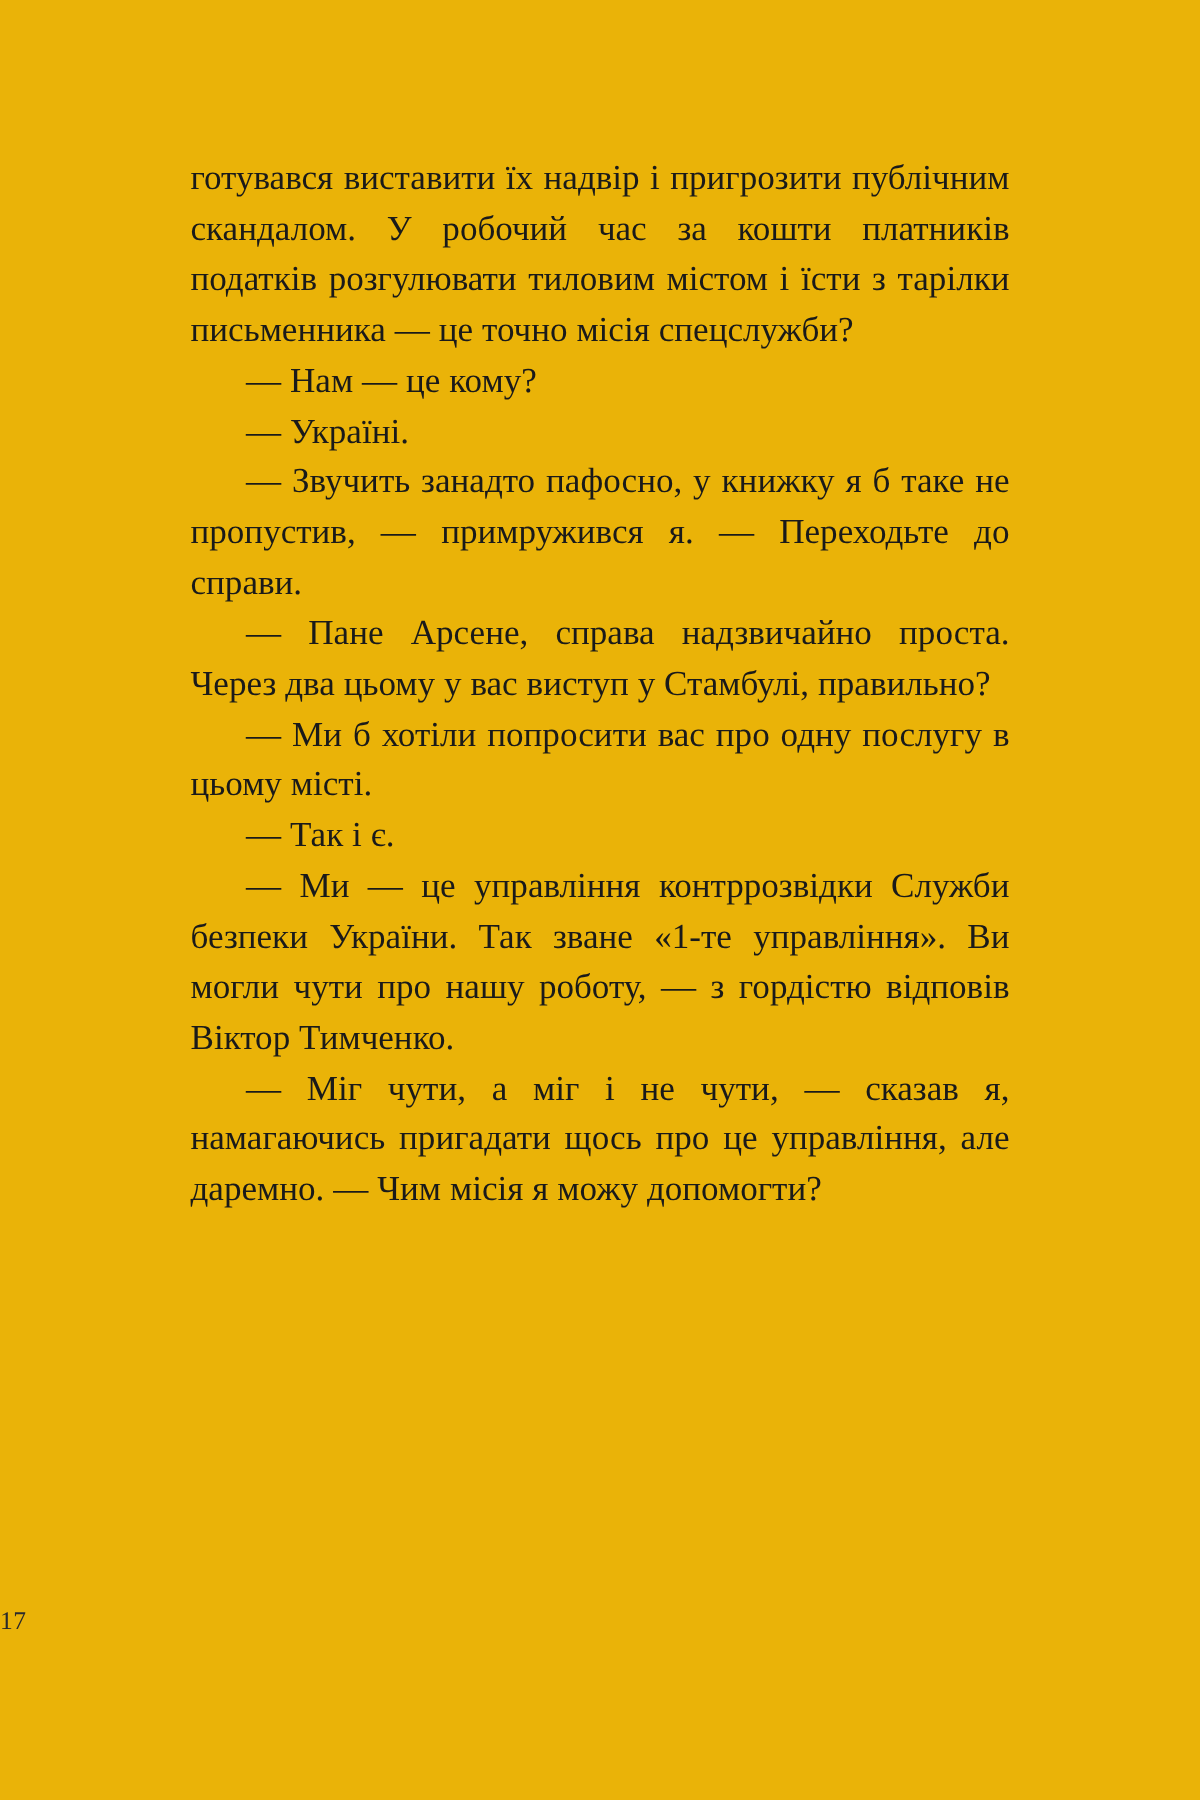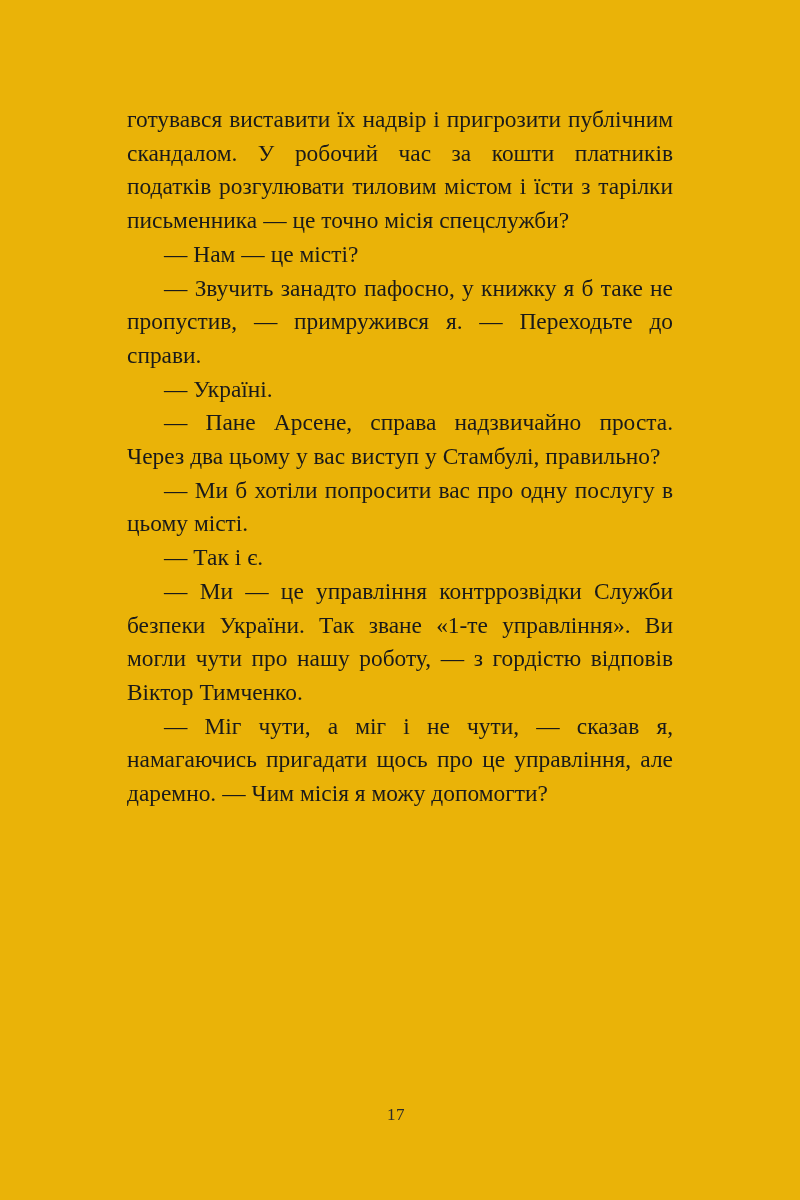--- a/index.html
+++ b/index.html
@@ -48,44 +48,43 @@
     text-indent: 37px;
   }
 
   .para.noindent {
     text-indent: 0;
   }
 
   .folio {
     position: absolute;
     left: 0;
-    top: 1105px;
+    top: 1071px;
     width: 792px;
-    text-align: center;
     font-family: "Liberation Serif", "DejaVu Serif", serif;
     font-size: 17px;
     color: #2b2b2b;
     letter-spacing: 0.4px;
   }
 </style>
 </head>
 <body>
 
 <div class="page">
 
   <div class="text-block">
 
     <p class="para noindent">готувався виставити їх надвір і пригрозити публічним скандалом. У робочий час за кошти платників податків розгулювати тиловим містом і їсти з тарілки письменника — це точно місія спецслужби?</p>
 
 
-    <p class="para indent">— Нам — це місті?</p>
+    <p class="para indent">— Нам — це кому?</p>
+
+    <p class="para indent">— Україні.</p>
 
     <p class="para indent">— Звучить занадто пафосно, у книжку я б таке не пропустив, — примружився я. — Переходьте до справи.</p>
-
-    <p class="para indent">— Україні.</p>
 
     <p class="para indent">— Пане Арсене, справа надзвичайно проста. Через два цьому у вас виступ у Стамбулі, правильно?</p>
 
     <p class="para indent">— Ми б хотіли попросити вас про одну послугу в цьому місті.</p>
 
     <p class="para indent">— Так і є.</p>
 
 
     <p class="para indent">— Ми — це управління контррозвідки Служби безпеки України. Так зване «1-те управління». Ви могли чути про нашу роботу, — з гордістю відповів Віктор Тимченко.</p>
 

